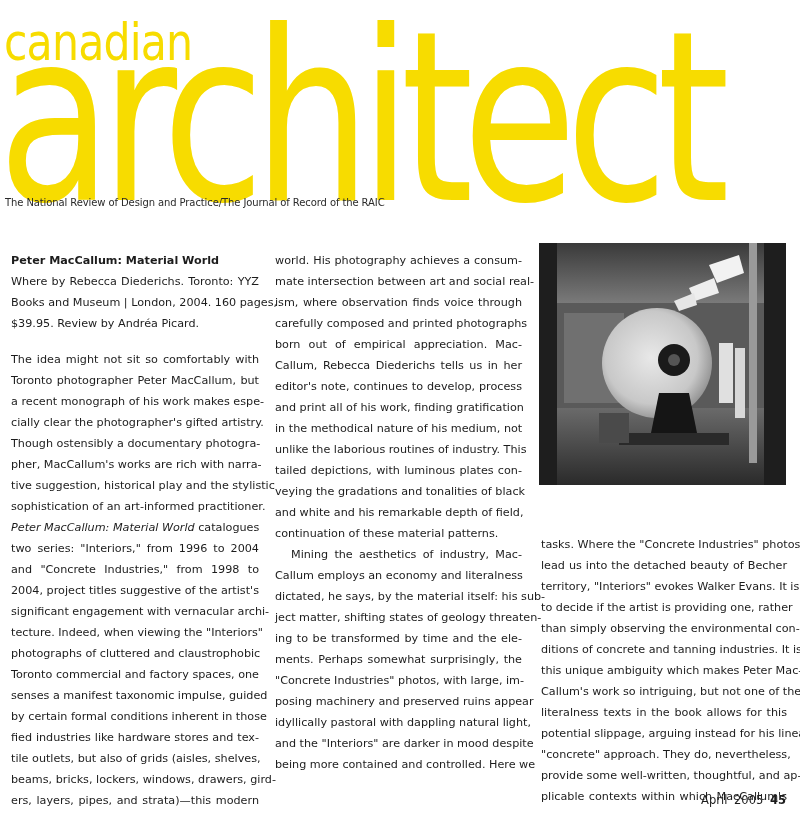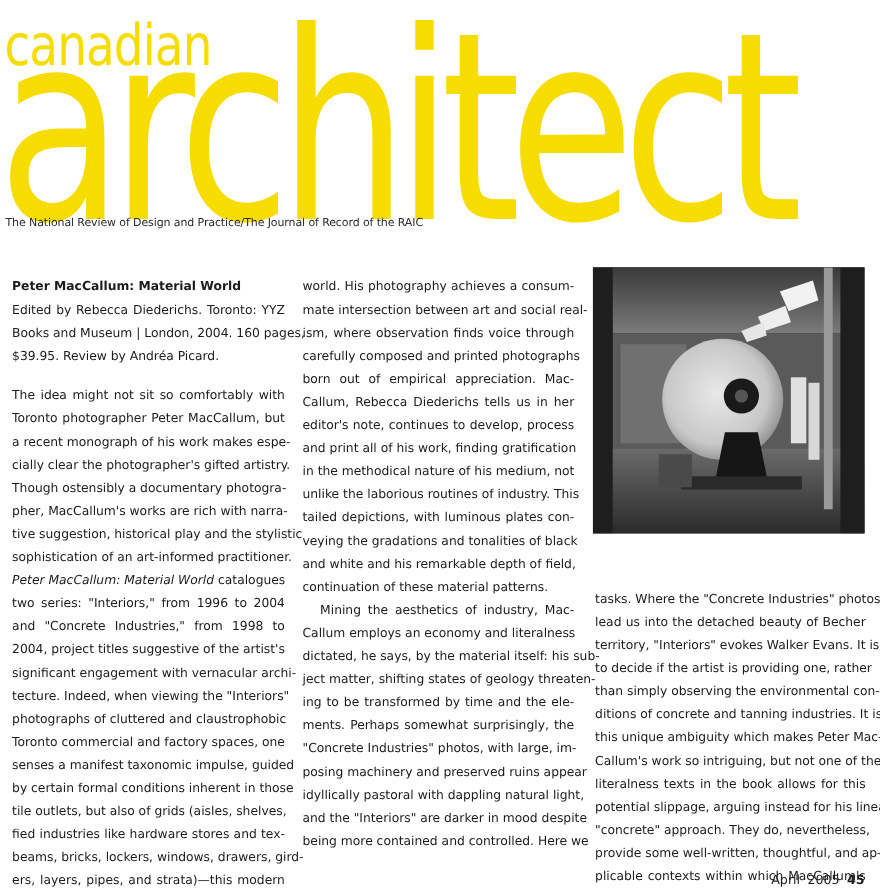--- a/index.html
+++ b/index.html
@@ -31,21 +31,21 @@
 <body>
 
 <div class="masthead">
   <div class="mh-small">canadian</div>
   <div class="mh-big">architect</div>
   <div class="tagline">The National Review of Design and Practice/The Journal of Record of the RAIC</div>
 </div>
 
 <div class="col col1">
   <span class="ln last book-title">Peter MacCallum: Material World</span>
-  <span class="ln">Edited by Rebecca Diederichs. Toronto: YYZ</span>
+  <span class="ln">Where by Rebecca Diederichs. Toronto: YYZ</span>
   <span class="ln">Books and Museum | London, 2004. 160 pages,</span>
   <span class="ln last">$39.95. Review by Andréa Picard.</span>
   <span class="ln" style="height:15px"></span>
   <span class="ln">The idea might not sit so comfortably with</span>
   <span class="ln">Toronto photographer Peter MacCallum, but</span>
   <span class="ln">a recent monograph of his work makes espe-</span>
   <span class="ln">cially clear the photographer's gifted artistry.</span>
   <span class="ln">Though ostensibly a documentary photogra-</span>
   <span class="ln">pher, MacCallum's works are rich with narra-</span>
   <span class="ln">tive suggestion, historical play and the stylistic</span>
@@ -53,22 +53,22 @@
   <span class="ln"><span class="it">Peter MacCallum: Material World</span><span> catalogues</span></span>
   <span class="ln">two series: "Interiors," from 1996 to 2004</span>
   <span class="ln">and "Concrete Industries," from 1998 to</span>
   <span class="ln">2004, project titles suggestive of the artist's</span>
   <span class="ln">significant engagement with vernacular archi-</span>
   <span class="ln">tecture. Indeed, when viewing the "Interiors"</span>
   <span class="ln">photographs of cluttered and claustrophobic</span>
   <span class="ln">Toronto commercial and factory spaces, one</span>
   <span class="ln">senses a manifest taxonomic impulse, guided</span>
   <span class="ln">by certain formal conditions inherent in those</span>
+  <span class="ln">fied industries like hardware stores and tex-</span>
   <span class="ln">tile outlets, but also of grids (aisles, shelves,</span>
-  <span class="ln">fied industries like hardware stores and tex-</span>
   <span class="ln">beams, bricks, lockers, windows, drawers, gird-</span>
   <span class="ln">ers, layers, pipes, and strata)—this modern</span>
 
 </div>
 
 <div class="col col2">
   <span class="ln">world. His photography achieves a consum-</span>
   <span class="ln">mate intersection between art and social real-</span>
   <span class="ln">ism, where observation finds voice through</span>
   <span class="ln">carefully composed and printed photographs</span>

